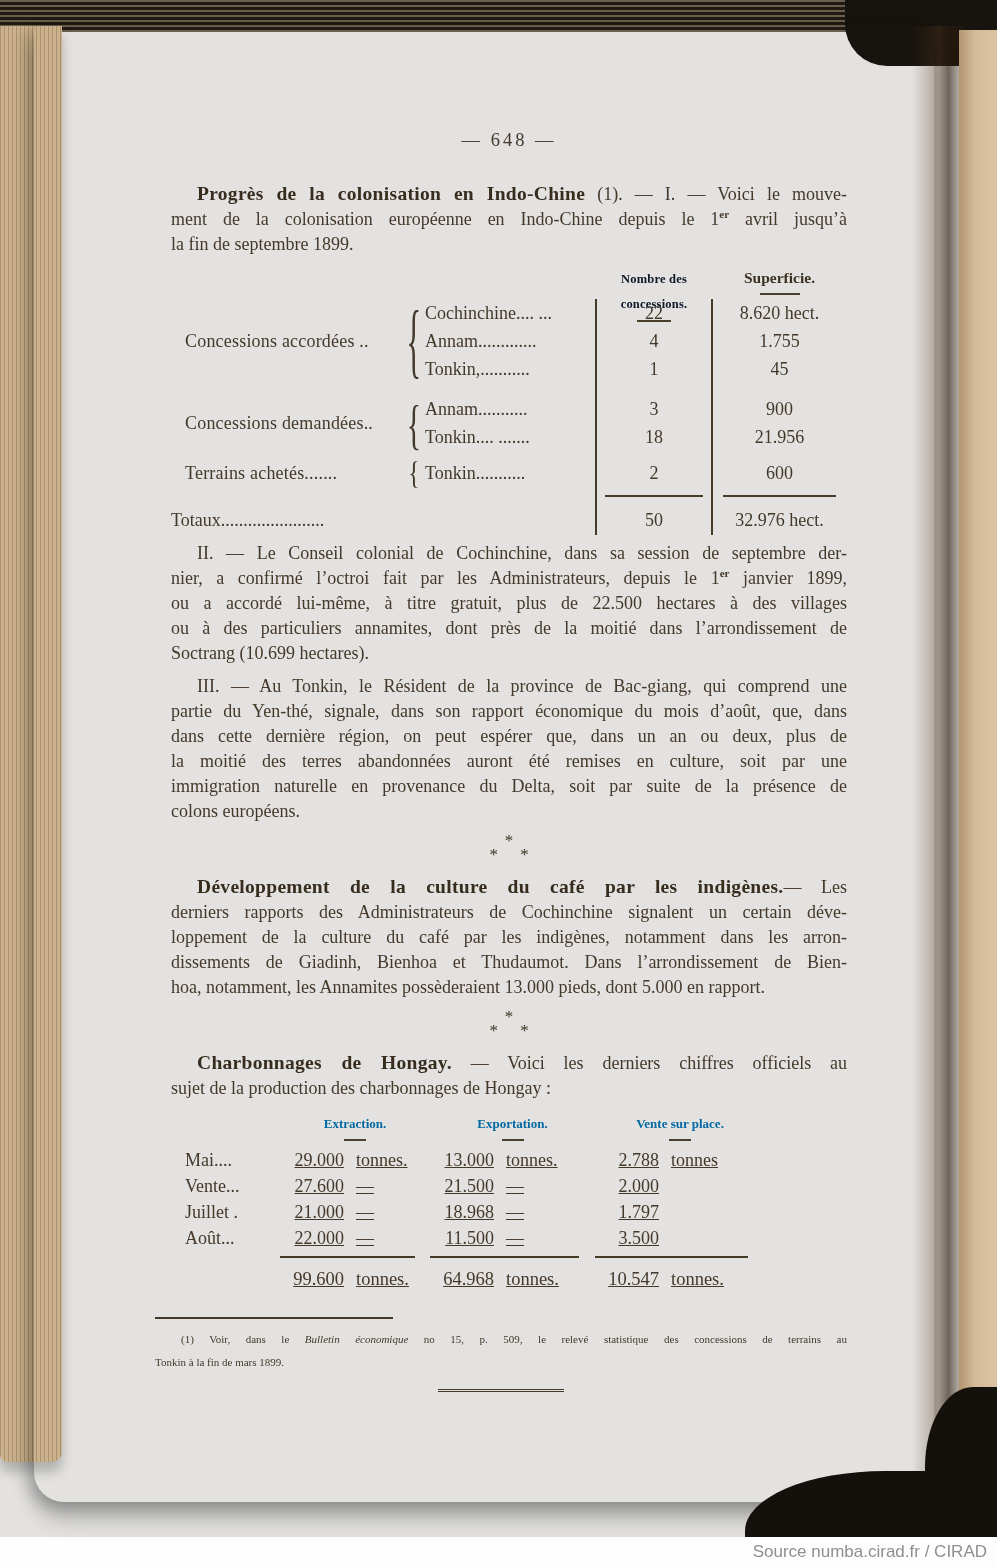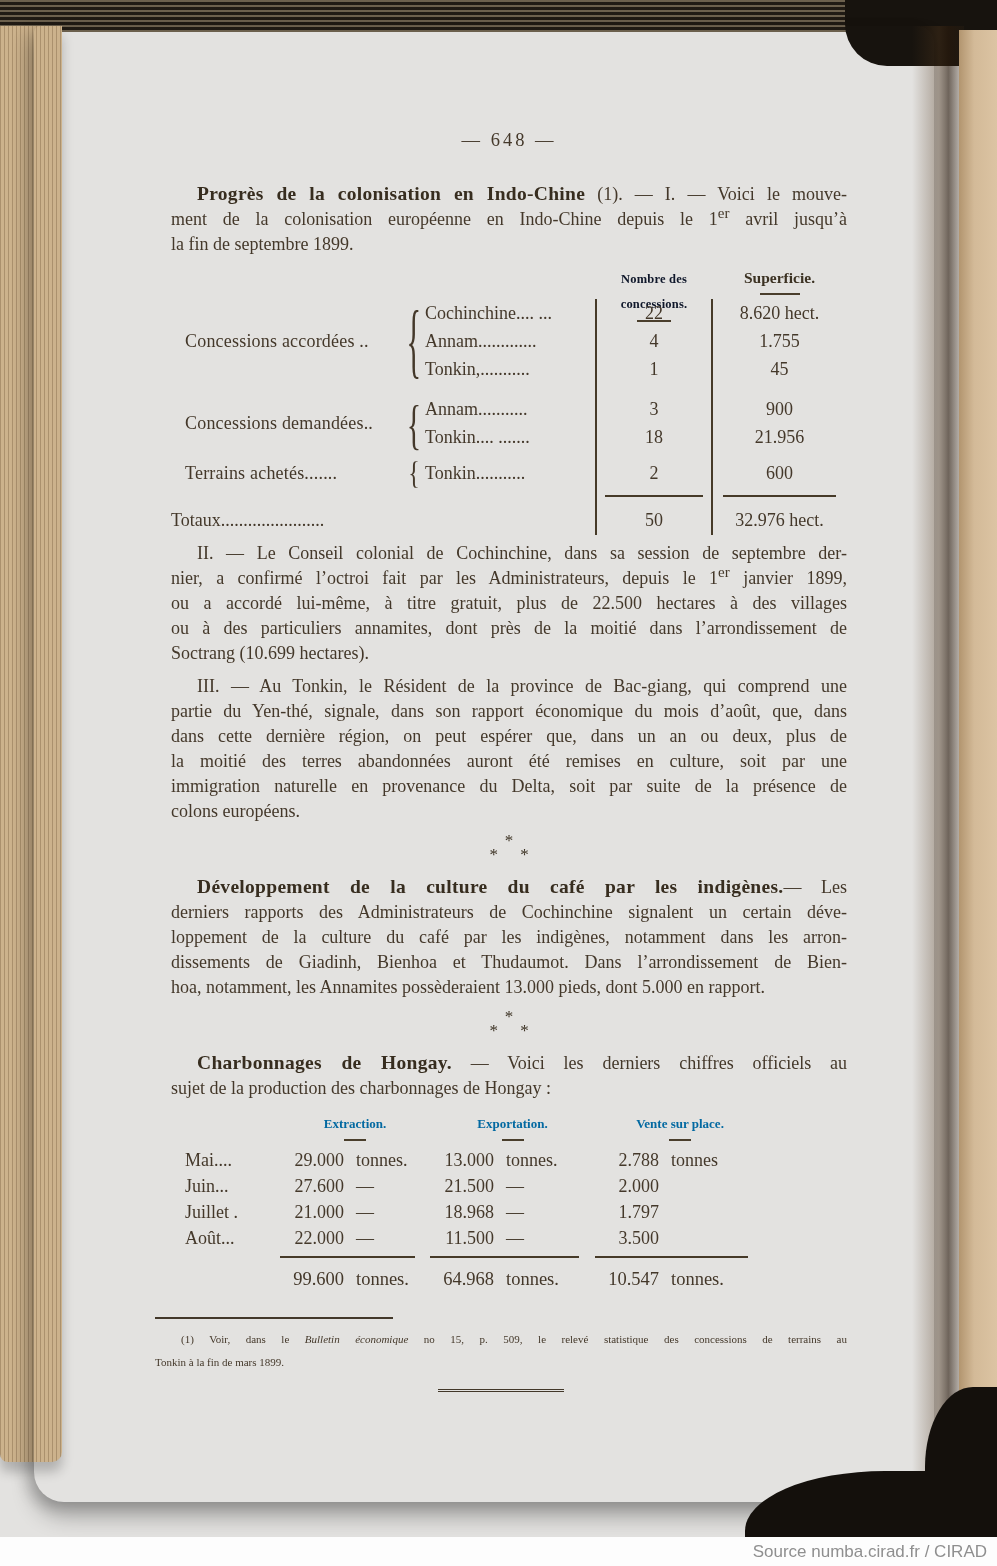--- a/index.html
+++ b/index.html
@@ -31,21 +31,21 @@
   .watermark-bar{position:absolute;left:0;bottom:0;width:997px;height:29px;background:#fdfdfd;
     font-family:"Liberation Sans",sans-serif;font-size:17px;line-height:29px;color:#8f8f8f;
     text-align:right;box-sizing:border-box;padding-right:10px;}
   
   .content{position:absolute;left:171px;top:128px;width:676px;font-size:18px;line-height:25px;}
   .pageno{text-align:center;letter-spacing:3px;font-size:18.5px;margin-bottom:28px;}
   .jl{text-align:justify;text-align-last:justify;}
   .jl.last{text-align-last:auto;}
   .ind{text-indent:26px;}
   .bh{font-weight:bold;font-size:19.5px;letter-spacing:.3px;color:#372d1f;}
-  sup.e{font-size:15px;vertical-align:super;line-height:0;}
+  sup.e{font-size:11px;vertical-align:super;line-height:0;font-weight:bold;}
   .para{margin:0 0 8px 0;}
   
   .t1{margin:4px 0 6px 0;}
   .t1-head{position:relative;height:34px;font-family:"Liberation Serif",serif;}
   .t1-h1{position:absolute;left:425px;width:116px;top:2px;text-align:center;font-size:12.5px;font-weight:bold;letter-spacing:.2px;color:#0f172a;}
   .t1-h2{position:absolute;left:541px;width:135px;top:0;text-align:center;font-size:15.5px;font-weight:bold;color:#3c3223;}
   .dash{border-top:2px solid #4a3e2c;margin:3px auto 0;}
   .d34{width:34px;} .d40{width:40px;} .d22{width:22px;}
   .t1-grid{position:relative;display:grid;grid-template-columns:232px 22px 171px 116px 135px;
     grid-template-rows:28px 28px 28px 12px 28px 28px 8px 28px 18px 30px;}
@@ -63,21 +63,21 @@
   .hl{align-self:center;height:0;border-top:2px solid #463a28;width:84%;margin:0 auto;}
   .tot{grid-column:1/4;grid-row:10;align-self:center;text-align:left;padding-right:3px;white-space:nowrap;overflow:hidden;}
   
   .asterism{text-align:center;font-size:17px;line-height:14px;margin:10px 0 12px 0;color:#3c3223;}
   .asterism .a2{letter-spacing:9px;padding-left:9px;}
   
   .t2{display:grid;grid-template-columns:95px 150px 165px 170px;
     grid-template-rows:38px 26px 26px 26px 26px 12px 32px;margin:4px 0 0 14px;}
   .t2 .h{align-self:start;text-align:center;font-size:13px;font-weight:bold;color:#0369a1;padding-top:2px;}
   .t2 .m{grid-column:1;align-self:center;white-space:nowrap;}
-  .cell{display:flex;align-self:center;}
+  .cell{display:flex;align-self:center;text-decoration:underline;}
   .cv{width:64px;text-align:right;white-space:nowrap;}
   .cu{margin-left:12px;white-space:nowrap;}
   .t2 .rl{align-self:center;height:0;border-top:2px solid #463a28;width:90%;}
   .t2 .tt{font-size:18.5px;}
   
   .footnote{margin-top:22px;margin-left:-16px;width:692px;font-size:11px;line-height:23px;}
   .fn-rule{width:238px;border-top:2px solid #43382a;margin-bottom:9px;}
   .closing-rule{width:126px;border-top:3px double #43382a;margin:15px auto 0;}
   .it{font-style:italic;}
   .c2{grid-column:2;} .c3{grid-column:3;} .c4{grid-column:4;}
@@ -234,21 +234,21 @@
       </div>
     <div class="cell c3" style="grid-row:2">
         <span class="cv">13.000</span>
         <span class="cu">tonnes.</span>
       </div>
     <div class="cell c4" style="grid-row:2">
         <span class="cv">2.788</span>
         <span class="cu">tonnes</span>
       </div>
 
-    <div class="m" style="grid-row:3">Juin...</div>
+    <div class="m" style="grid-row:3">Vente...</div>
     <div class="cell c2" style="grid-row:3">
         <span class="cv">27.600</span>
         <span class="cu">—</span>
       </div>
     <div class="cell c3" style="grid-row:3">
         <span class="cv">21.500</span>
         <span class="cu">—</span>
       </div>
     <div class="cell c4" style="grid-row:3">
         <span class="cv">2.000</span>

